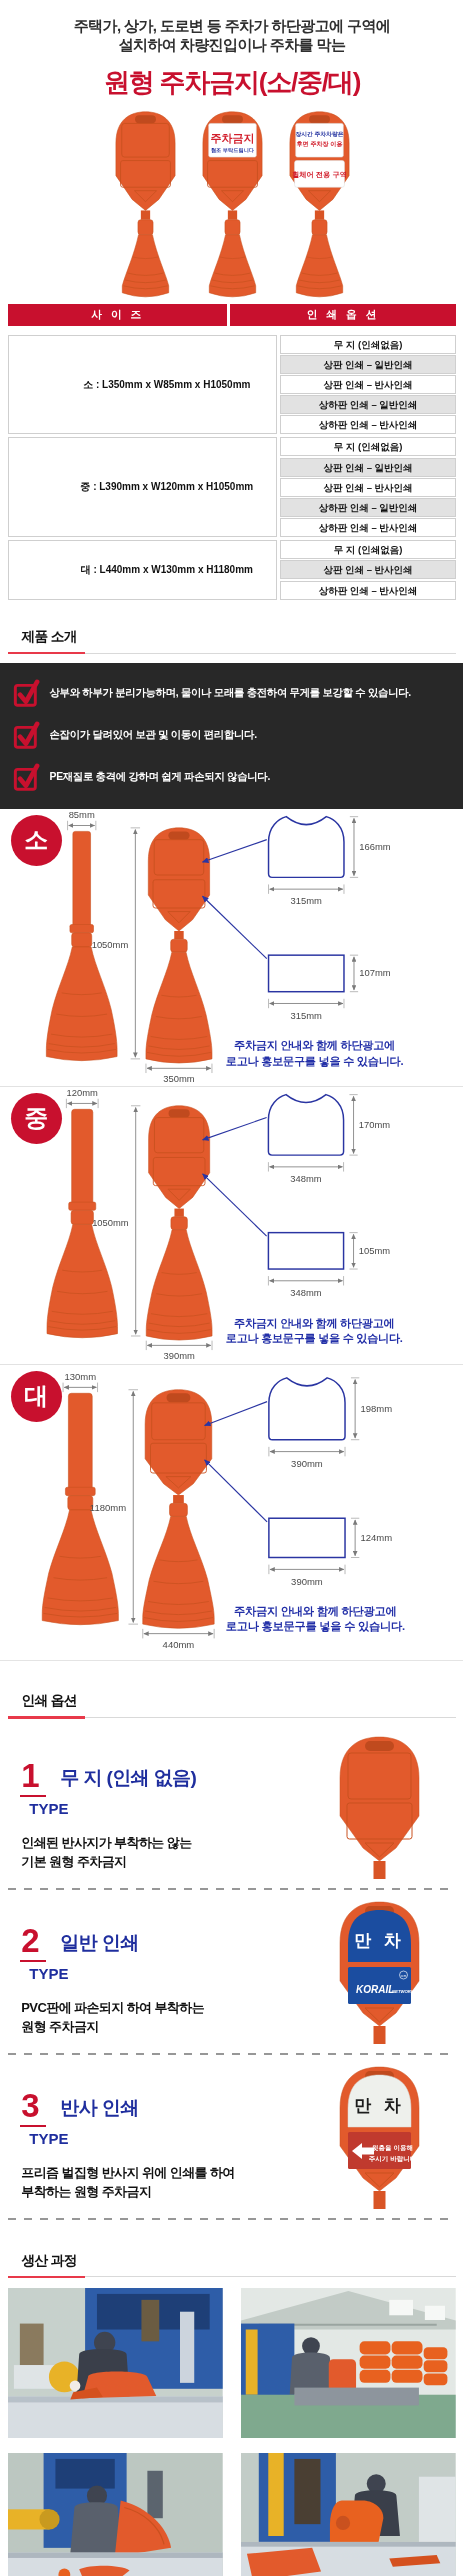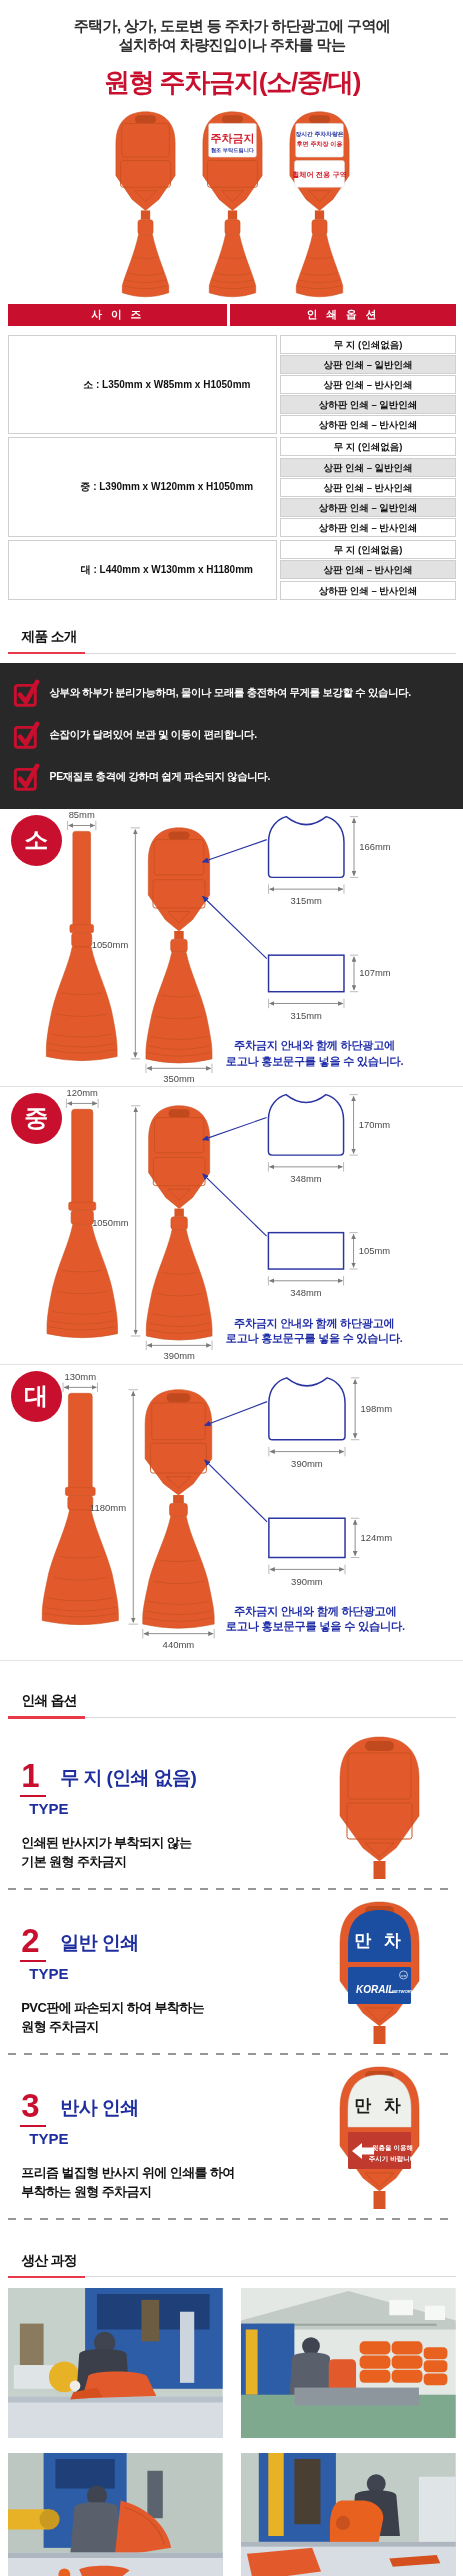--- a/index.html
+++ b/index.html
@@ -380,21 +380,21 @@
         <div class="red"></div>
         <div class="gray"></div>
       </div>
 
     <div class="ptype" style="margin-top:6px;">
       <div class="tnum">1</div>
       <div class="tnum-rule"></div>
       <div class="tlabel">TYPE</div>
       <div class="ttitle">무 지 (인쇄 없음)</div>
       <div class="tdesc">
-        <div>인쇄된 반사지가 부착되지 않는</div>
+        <div>인쇄된 반사지가 부착하는 않는</div>
         <div>기본 원형 주차금지</div>
       </div>
       <svg class="tsign" width="119" height="150" viewBox="0 0 230 300">
         <path d="M115,8 C74,8 36,28 36,90 L36,166 L82,230 L115,256 L148,230 L194,166 L194,90 C194,28 156,8 115,8 Z" fill="#e25a2c" stroke="#c9511f"></path>
         <rect x="86" y="16" width="58" height="20" rx="10" fill="#c04a1e"></rect>
         <rect x="52" y="40" width="126" height="92" rx="6" fill="none" stroke="#c9511f" stroke-width="2"></rect>
         <rect x="50" y="140" width="130" height="72" rx="5" fill="none" stroke="#c9511f" stroke-width="2"></rect>
         <path d="M86,220 L144,220 L115,248 Z" fill="none" stroke="#c9511f" stroke-width="2"></path>
         <rect x="103" y="256" width="24" height="36" fill="#d95425"></rect>
       </svg>

